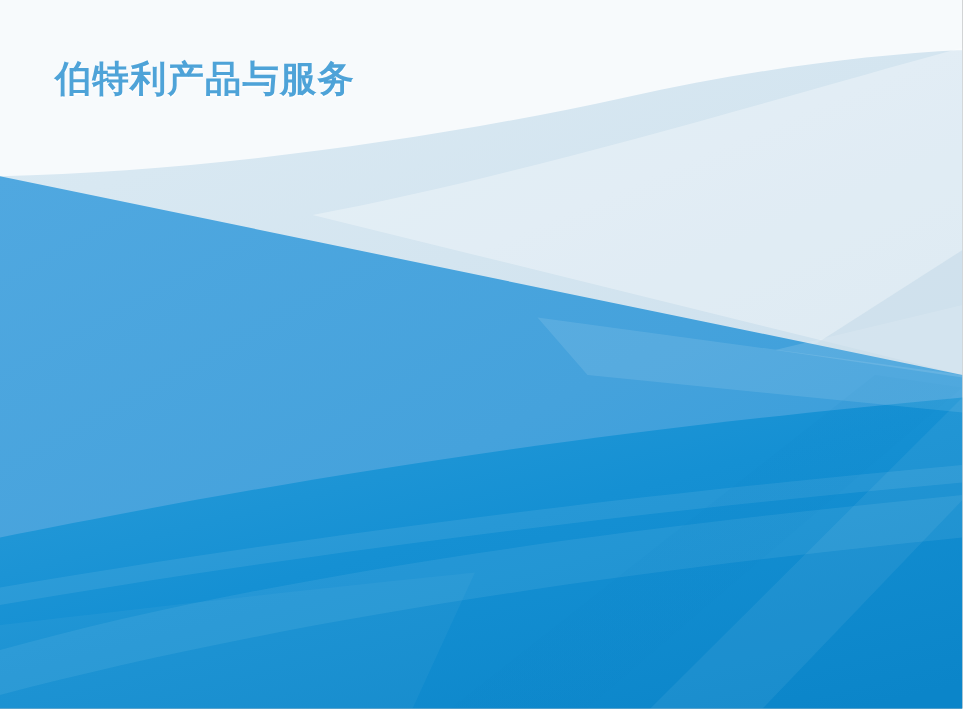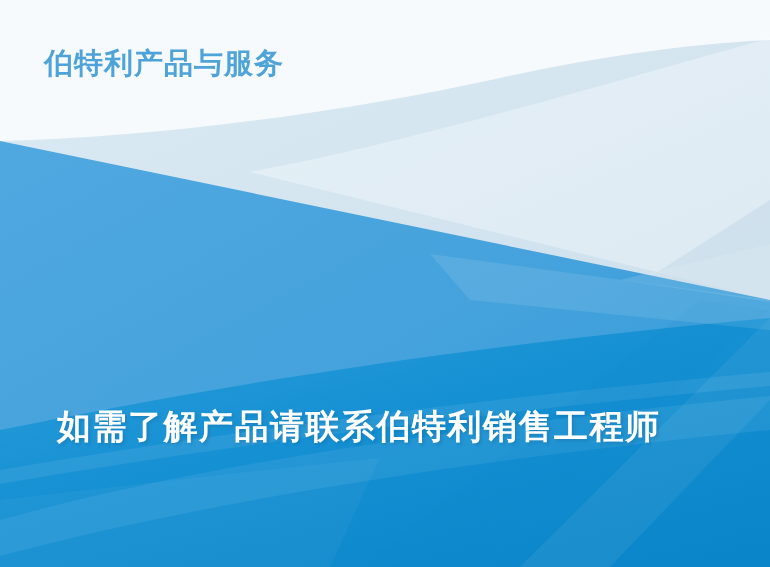--- a/index.html
+++ b/index.html
@@ -122,15 +122,14 @@
     <path d="M 430,254 L 770,300 L 770,330 L 470,300 Z" fill="#ffffff" opacity="0.10"></path>
 
     <path d="M 620,280 L 770,244 L 770,302 Z" fill="#ffffff" opacity="0.12"></path>
 
     <path d="M 0,567 L 0,500 C 120,486 260,470 380,458 L 330,567 Z" fill="#ffffff" opacity="0.04"></path>
   </svg>
 
   <div class="layer-text" id="header-title">伯特利产品与服务</div>
 
 
-  <div class="layer-text" id="headline-secondary">如需了解产品请联系伯特利销售工程师</div>
 
 </div>
 
 </body></html>

